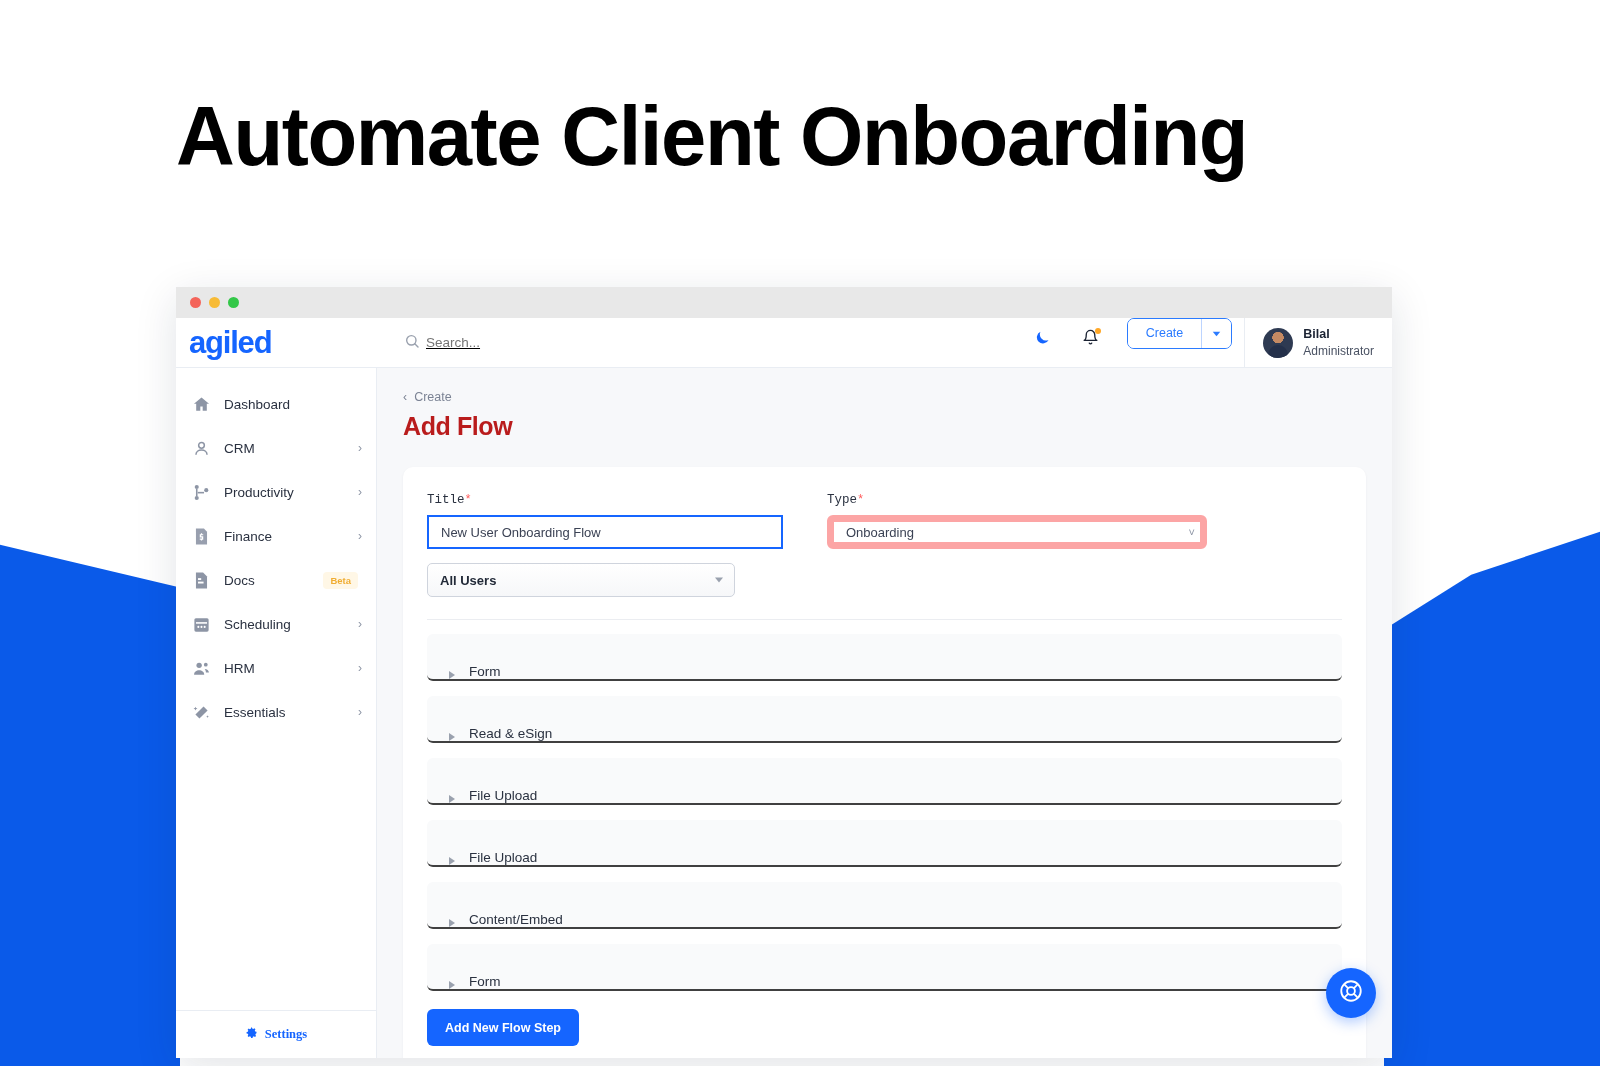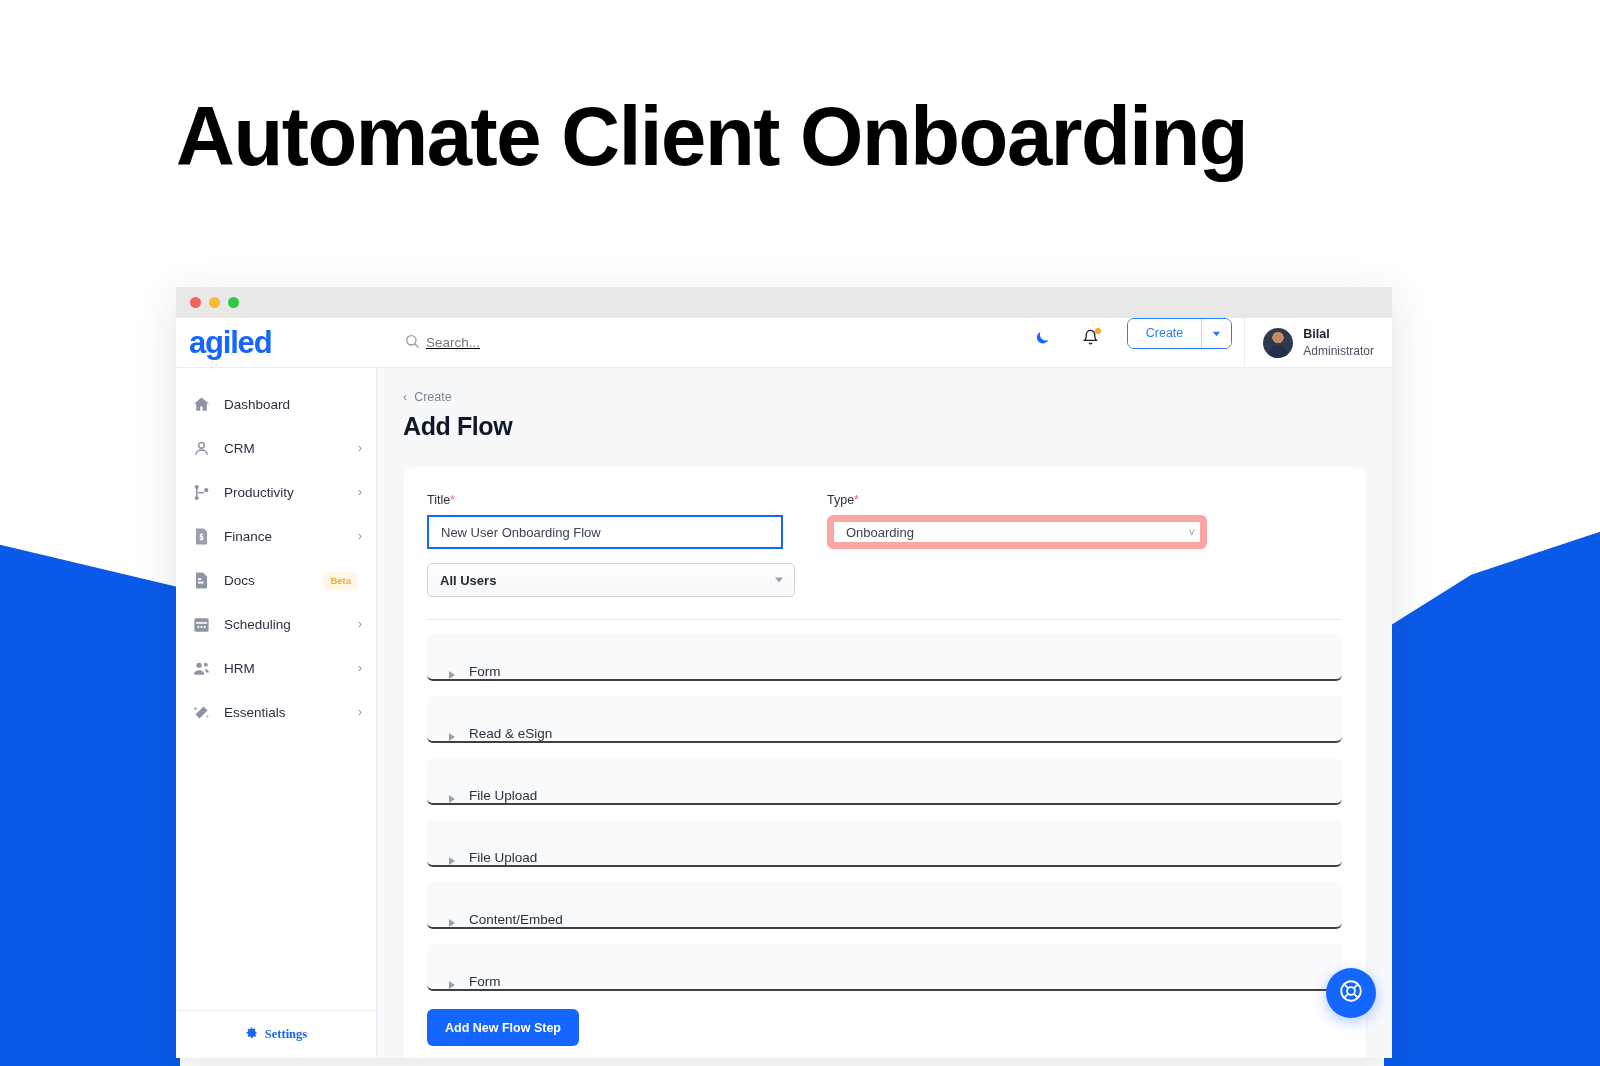--- a/index.html
+++ b/index.html
@@ -130,48 +130,48 @@
     display: flex; align-items: center; justify-content: center;
     gap: 7px; color: #1565ff; font-size: 12.5px; font-weight: 700; cursor: pointer; font-family: Liberation Serif, serif;
   }
 
   
   .main { flex: 1; background: #f7f8fa; padding: 22px 26px 0 26px; overflow: hidden; position: relative; }
   .breadcrumb {
     display: flex; align-items: center; gap: 7px;
     font-size: 12.5px; color: #7b8394; cursor: pointer; margin-bottom: 8px;
   }
-  .pagetitle { font-size: 25px; font-weight: 700; color: #0f172a; letter-spacing: -.4px; margin-bottom: 26px; }
+  .pagetitle { font-size: 25px; font-weight: 700; color: #b91c1c; letter-spacing: -.4px; margin-bottom: 26px; }
 
   .card {
     background: #fff; border-radius: 10px; padding: 26px 24px 0 24px;
     height: 600px; box-shadow: 0 1px 3px rgba(20,30,60,.05);
   }
   .fieldrow { display: flex; gap: 20px; }
   .field { width: 380px; }
-  .flabel { font-size: 12.5px; color: #2a3140; margin-bottom: 8px; }
+  .flabel { font-size: 12.5px; color: #2a3140; margin-bottom: 8px; font-family: Liberation Mono, monospace; }
   .req { color: #ff5a5a; font-size: 12px; }
   .tinput {
     width: 356px; height: 34px; border: 2px solid #1565ff; border-radius: 0;
     padding: 0 12px; font-size: 13px; color: #3b4254; outline: none;
     font-family: "Liberation Sans", sans-serif; background: #fff;
   }
   .tselect {
     width: 380px; height: 34px; border: 7px solid #fca5a5; border-radius: 6px;
     padding: 0 12px; font-size: 13px; color: #3b4254; background: #fff;
     font-family: "Liberation Sans", sans-serif; appearance: none; outline: none;
     cursor: pointer;
   }
   .selwrap { position: relative; width: 380px; }
   .selwrap .caret {
     position: absolute; right: 12px; top: 50%; transform: translateY(-50%);
     pointer-events: none; color: #8d95a5; font-size: 11px;
   }
   .uselect {
-    width: 368px; height: 34px; margin-top: 14px;
+    width: 308px; height: 34px; margin-top: 14px;
     border: 1px solid #cfd4dd; border-radius: 5px;
     background: linear-gradient(#fff,#f6f7f9);
     display: flex; align-items: center; padding: 0 12px;
     font-size: 13px; color: #222a38; font-weight: 700; cursor: pointer;
     position: relative;
   }
   .uselect .tri {
     position: absolute; right: 11px; top: 50%; transform: translateY(-50%);
     width: 0; height: 0; border-left: 4px solid transparent;
     border-right: 4px solid transparent; border-top: 5px solid #9aa1ae;

